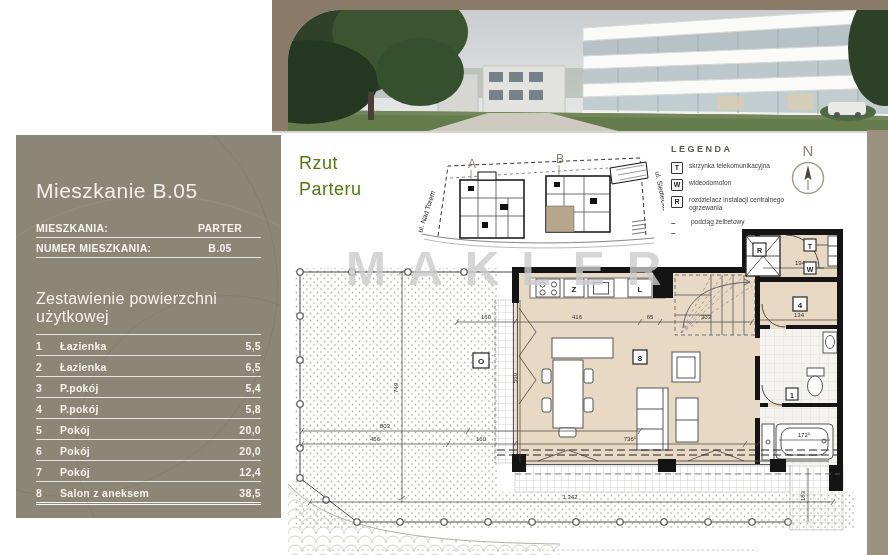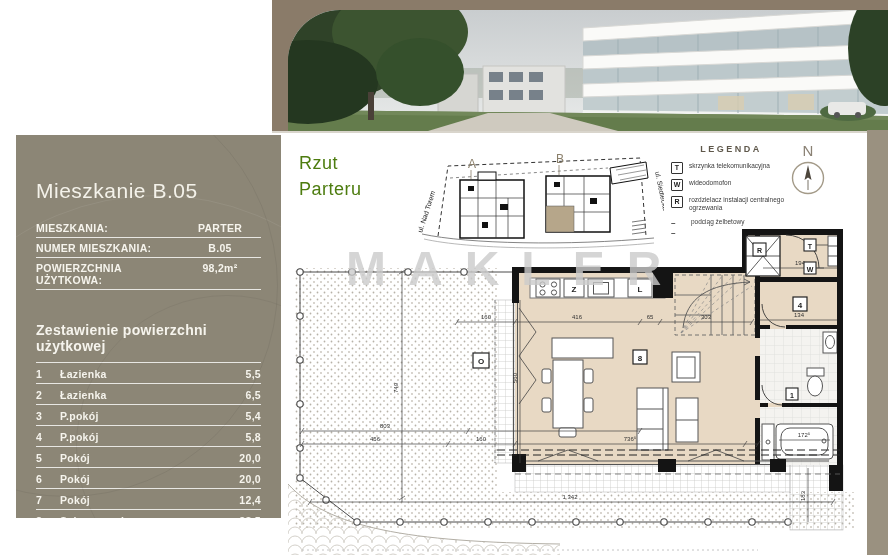--- a/index.html
+++ b/index.html
@@ -19,39 +19,39 @@
   .arc{position:absolute;border-radius:50%;pointer-events:none;}
   .arc1{width:420px;height:420px;border:1.5px solid rgba(0,0,0,0.06);left:-160px;top:-60px;}
   .arc2{width:520px;height:520px;border:1.5px solid rgba(255,255,255,0.07);left:-120px;top:60px;}
   .arc3{width:300px;height:300px;border:1.5px solid rgba(0,0,0,0.05);left:60px;top:160px;}
   .p-title{margin:44px 20px 0 20px;font-size:21px;font-weight:400;letter-spacing:.5px;color:#f4f2ea;}
   .info-table{margin:15px 20px 0 20px;}
   .info-row{display:flex;align-items:baseline;font-size:10.5px;font-weight:bold;letter-spacing:.3px;
             padding:4px 0 3px 0;border-bottom:1px solid rgba(255,255,255,.8);}
   .info-row .lab{flex:1;}
   .info-row .val{width:82px;text-align:center;}
-  .section-title{margin:32px 20px 0 20px;font-size:14px;font-weight:700;letter-spacing:.3px;}
+  .section-title{margin:32px 20px 0 20px;font-size:16px;font-weight:400;letter-spacing:.3px;}
   .rooms-table{margin:8px 20px 0 20px;border-top:1px solid rgba(255,255,255,.8);}
   .room-row{display:flex;font-size:10.5px;font-weight:bold;letter-spacing:.3px;
             padding:4.5px 0 3.5px 0;border-bottom:1px solid rgba(255,255,255,.8);}
   .room-row .rno{width:24px;}
   .room-row .rname{flex:1;font-weight:bold;}
   .room-row .rarea{text-align:right;}
   .room-row:nth-child(8){border-bottom:3px double rgba(255,255,255,.95);}
   .room-row:nth-child(10){border-bottom:3px double rgba(255,255,255,.95);}
 
   
   .right-band{position:absolute;left:867px;top:130px;width:21px;height:425px;background:#9a9180;}
 
   
   .rzut-title{position:absolute;left:299px;top:150px;font-size:18px;line-height:26px;
               letter-spacing:.5px;color:#4d7c0f;}
   .site-plan{position:absolute;left:408px;top:138px;width:256px;height:124px;}
   .legend{position:absolute;left:671px;top:144px;width:120px;}
-  .legend-title{font-size:9px;font-weight:bold;letter-spacing:2.5px;color:#5f584b;margin-bottom:8px;text-align:center;}
+  .legend-title{font-size:9px;font-weight:bold;letter-spacing:2.5px;color:#5f584b;margin-bottom:8px;}
   .legend-item{display:flex;align-items:flex-start;gap:6px;margin-bottom:5px;}
   .legend-box{flex:none;width:10px;height:10px;border:1px solid #333;border-radius:1px;
               font-size:7px;line-height:10px;text-align:center;color:#222;font-weight:bold;}
   .legend-dash{flex:none;width:14px;font-size:8px;font-weight:bold;color:#222;letter-spacing:1px;line-height:10px;}
   .legend-text{font-size:6.5px;line-height:1.3;color:#3a3a3a;}
   .compass{position:absolute;left:788px;top:142px;width:40px;text-align:center;}
   .compass-n{font-size:15px;color:#8a8174;}
 
   
   .plan-svg{position:absolute;left:288px;top:228px;}
@@ -137,24 +137,20 @@
     <div class="arc arc3"></div>
     <div class="p-title">Mieszkanie B.05</div>
     <div class="info-table">
       <div class="info-row">
         <span class="lab">MIESZKANIA:</span>
         <span class="val">PARTER</span>
       </div>
       <div class="info-row">
         <span class="lab">NUMER MIESZKANIA:</span>
         <span class="val">B.05</span>
-      </div>
-      <div class="info-row">
-        <span class="lab">POWIERZCHNIA UŻYTKOWA:</span>
-        <span class="val">98,2m²</span>
       </div>
     </div>
     <div class="section-title">Zestawienie powierzchni użytkowej</div>
     <div class="rooms-table" id="rooms-table">
         <div class="room-row">
           <span class="rno">1</span>
           <span class="rname">Łazienka</span>
           <span class="rarea">5,5</span>
         </div>
         <div class="room-row">

